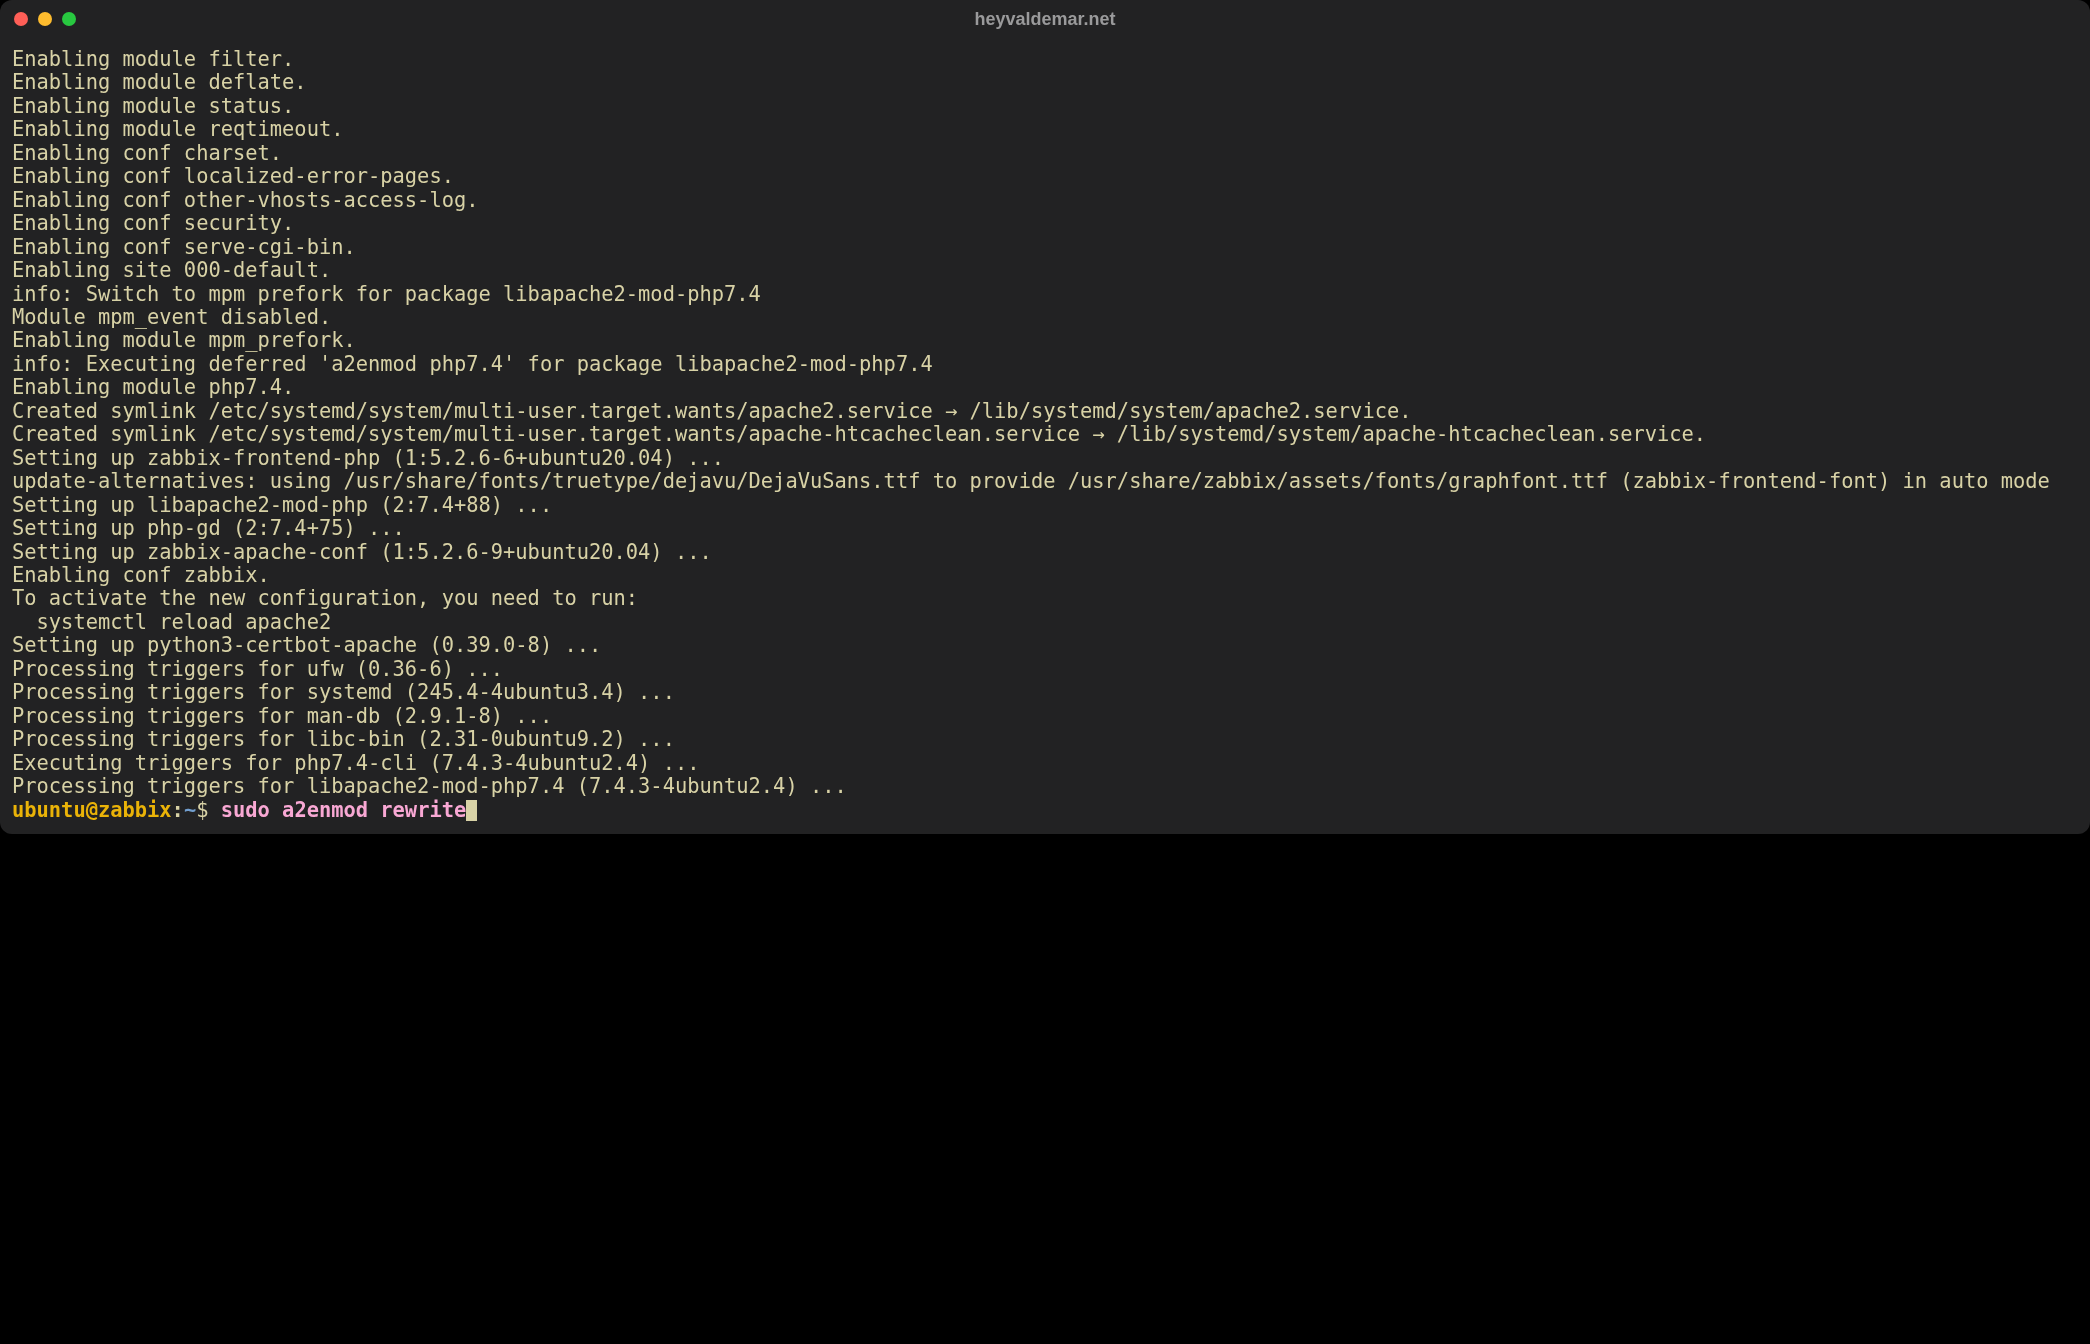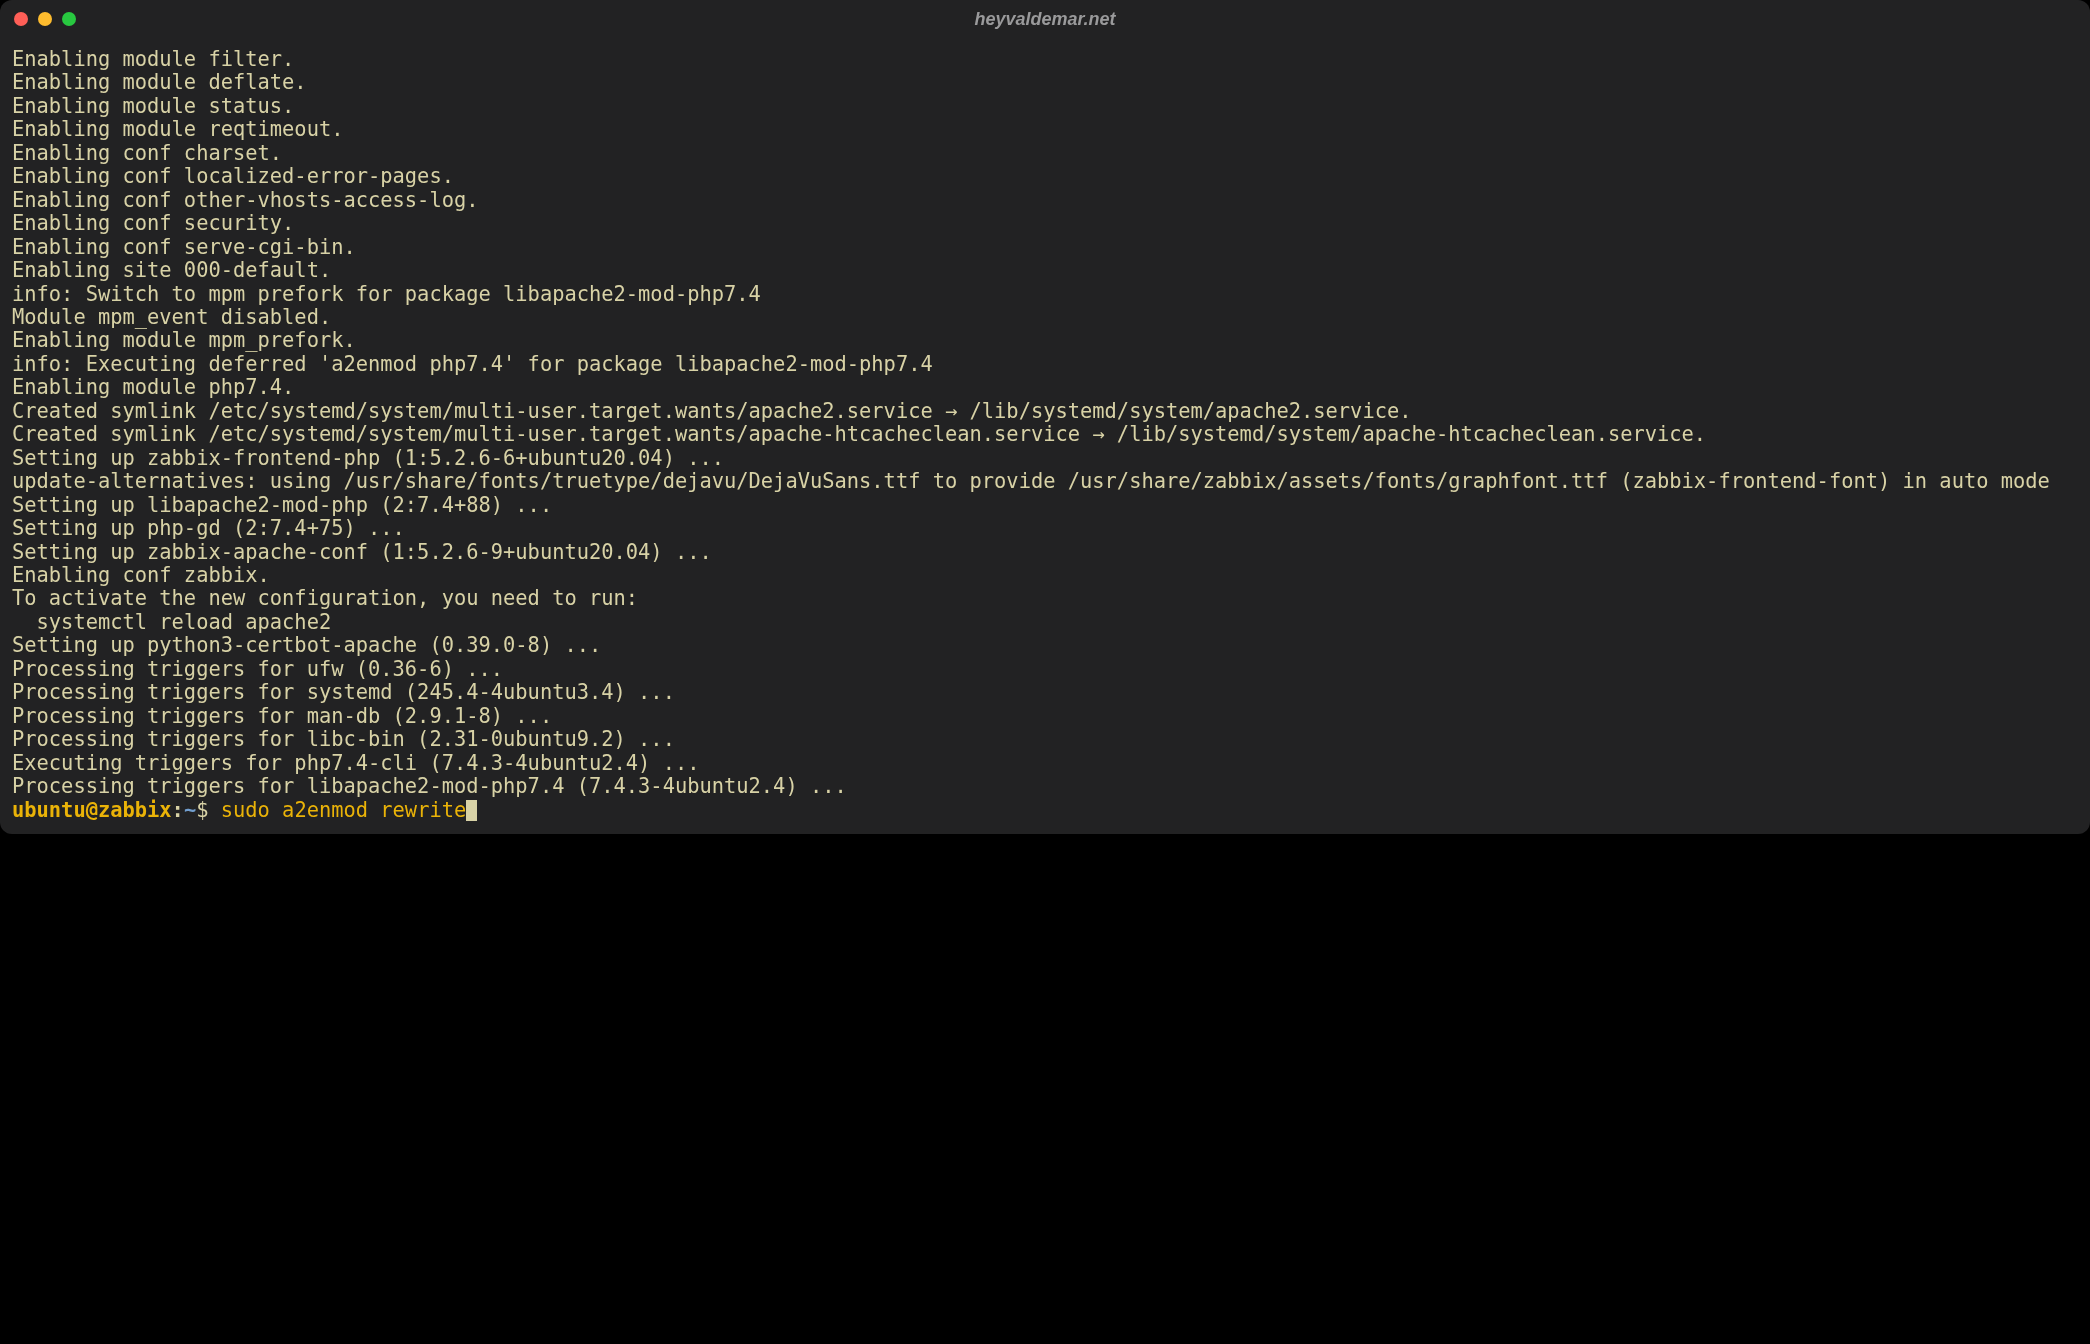--- a/index.html
+++ b/index.html
@@ -42,21 +42,20 @@
     .light.yellow { background: #febc2e; }
     .light.green { background: #28c840; }
     .title {
       position: absolute;
       left: 50%;
       transform: translateX(-50%);
       color: #9a9a9b;
       font-size: 18px;
       font-weight: 600;
       font-family: -apple-system, "SF Pro Text", "Helvetica Neue", sans-serif;
-      font-style: italic;
     }
     .terminal-body {
       padding: 10px 12px 12px 12px;
       font-size: 20.4px;
       line-height: 1.15;
       color: #d8d2a6;
       white-space: pre-wrap;
       word-break: break-all;
     }
     .prompt-line {
@@ -71,21 +70,22 @@
       font-weight: bold;
     }
     .path {
       color: #729fcf;
       font-weight: bold;
     }
     .dollar {
       color: #d8d2a6;
     }
     .cmd {
-      color: #eab308;
+      color: #f9a8d4;
+      font-weight: bold;
     }
     .cursor {
       display: inline-block;
       width: 11px;
       height: 21px;
       background: #d8d2a6;
       vertical-align: text-bottom;
       margin-bottom: 1px;
     }
   </style>

